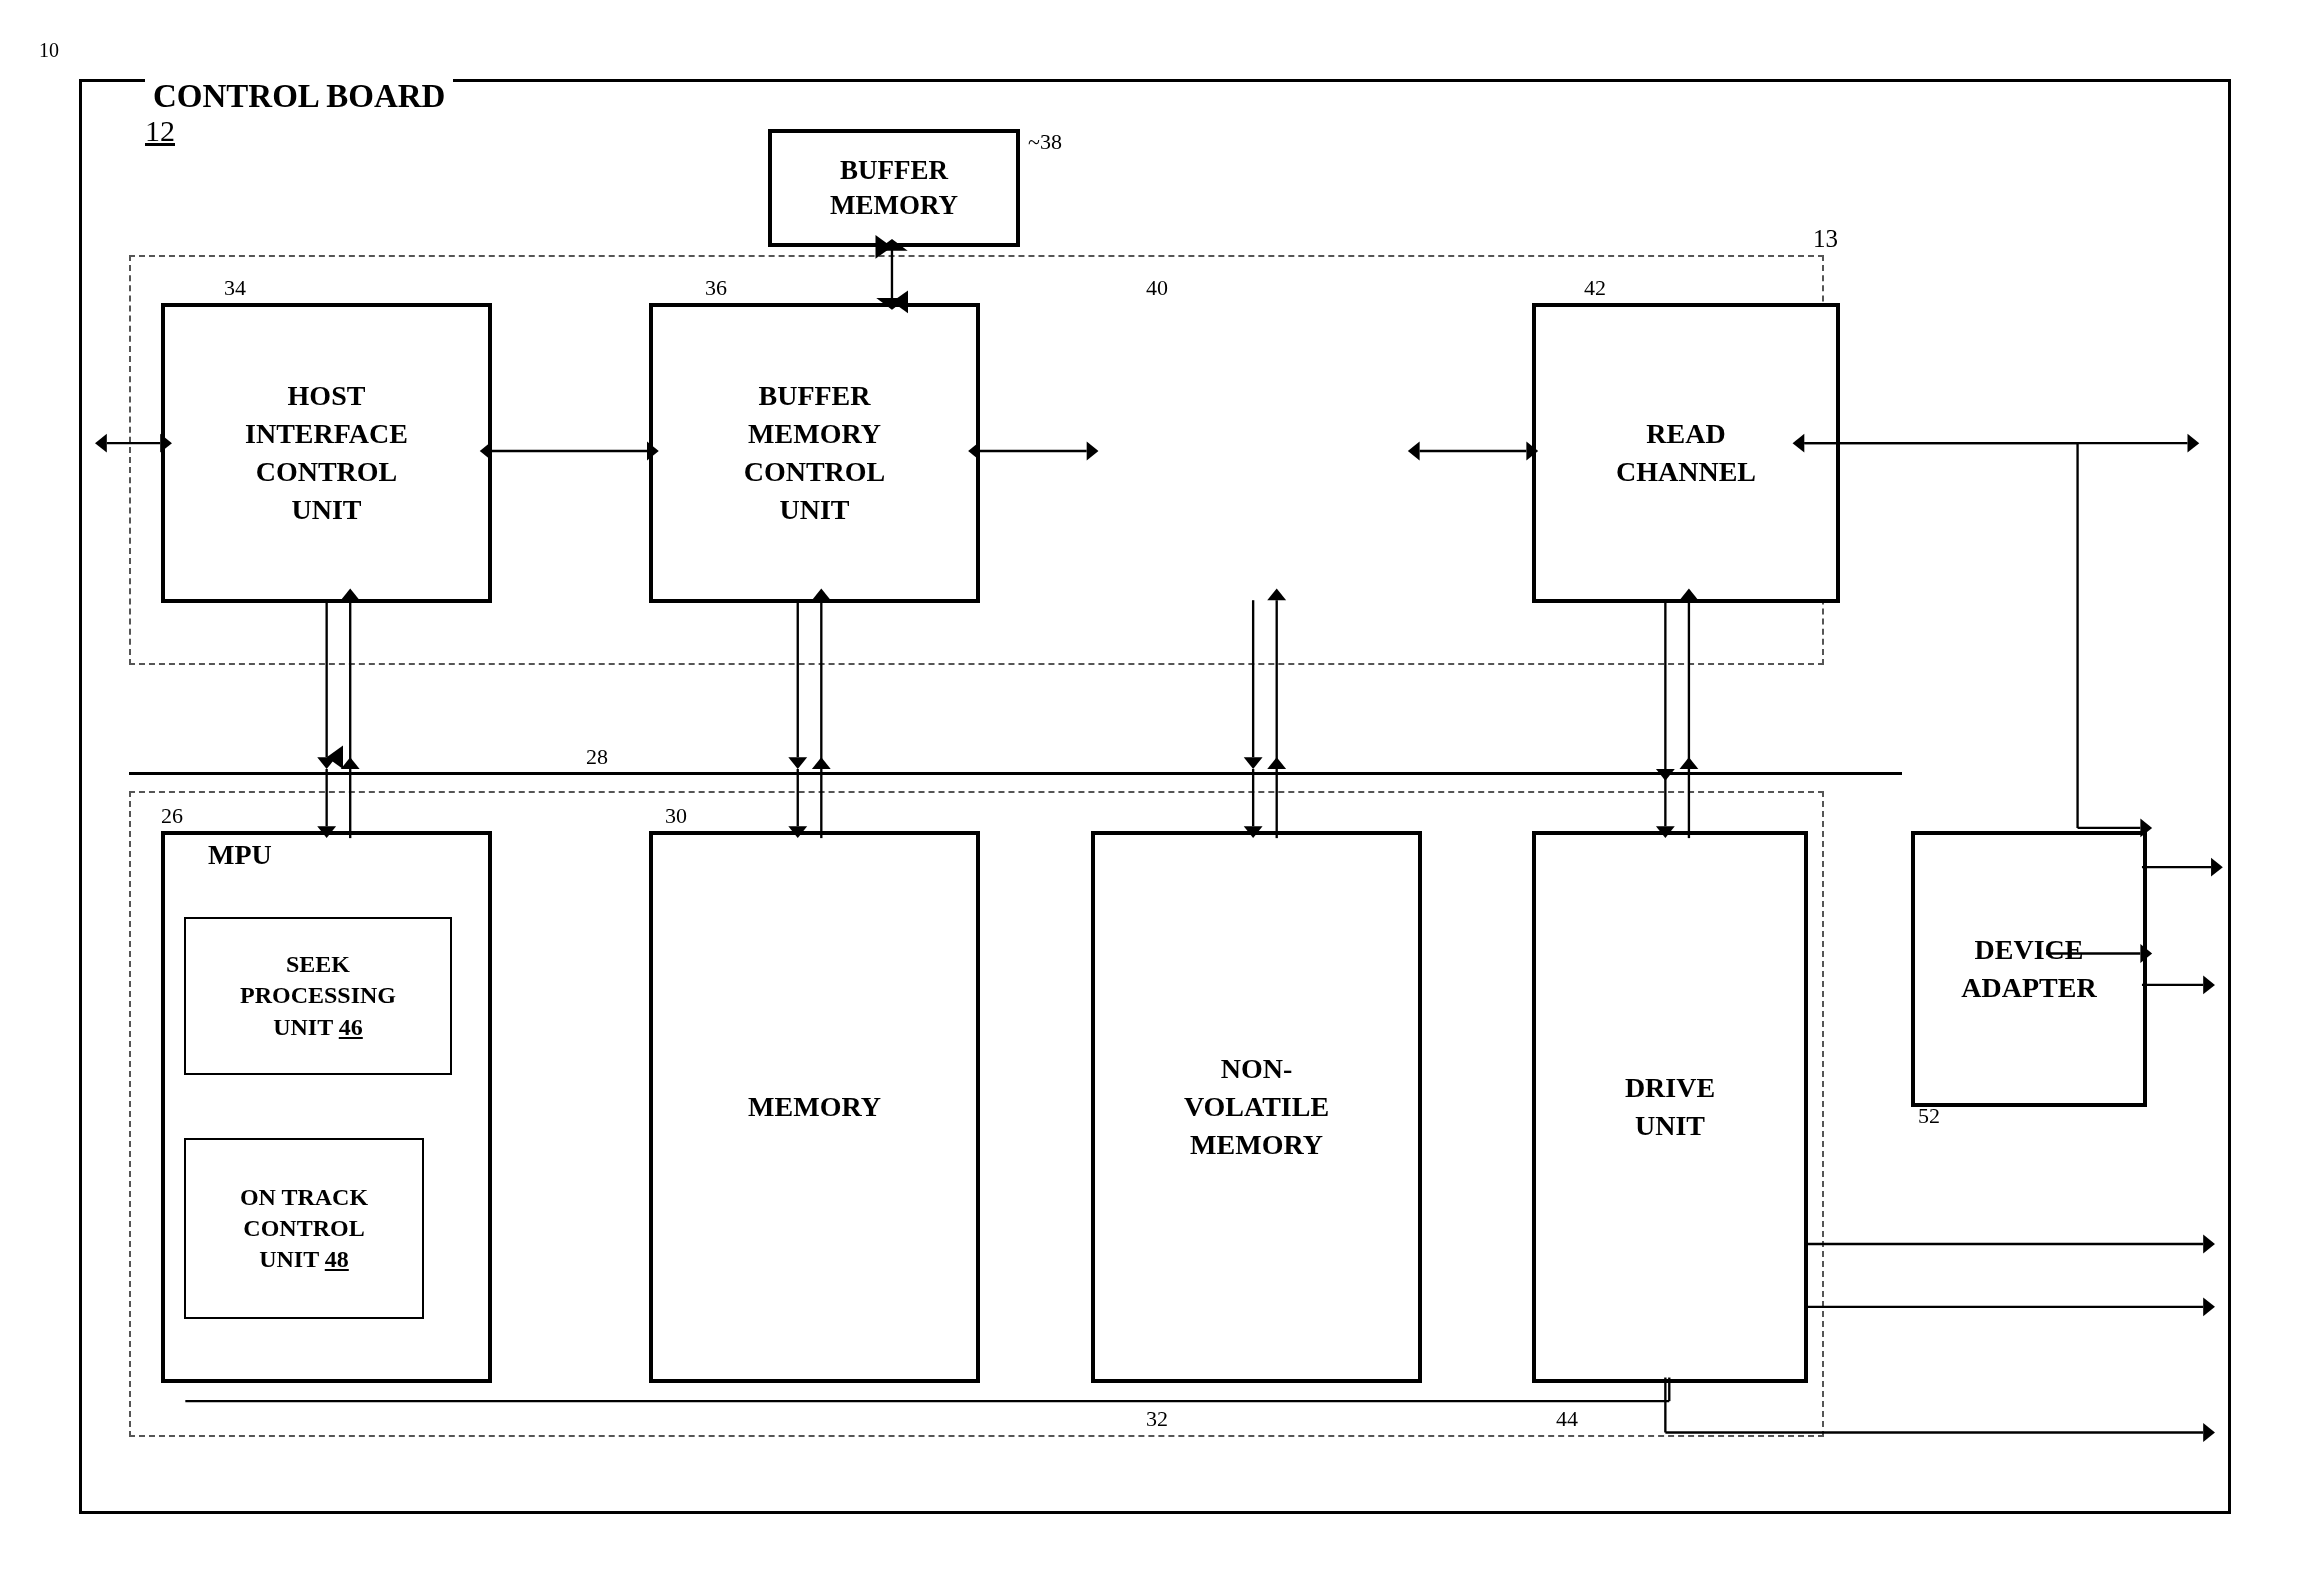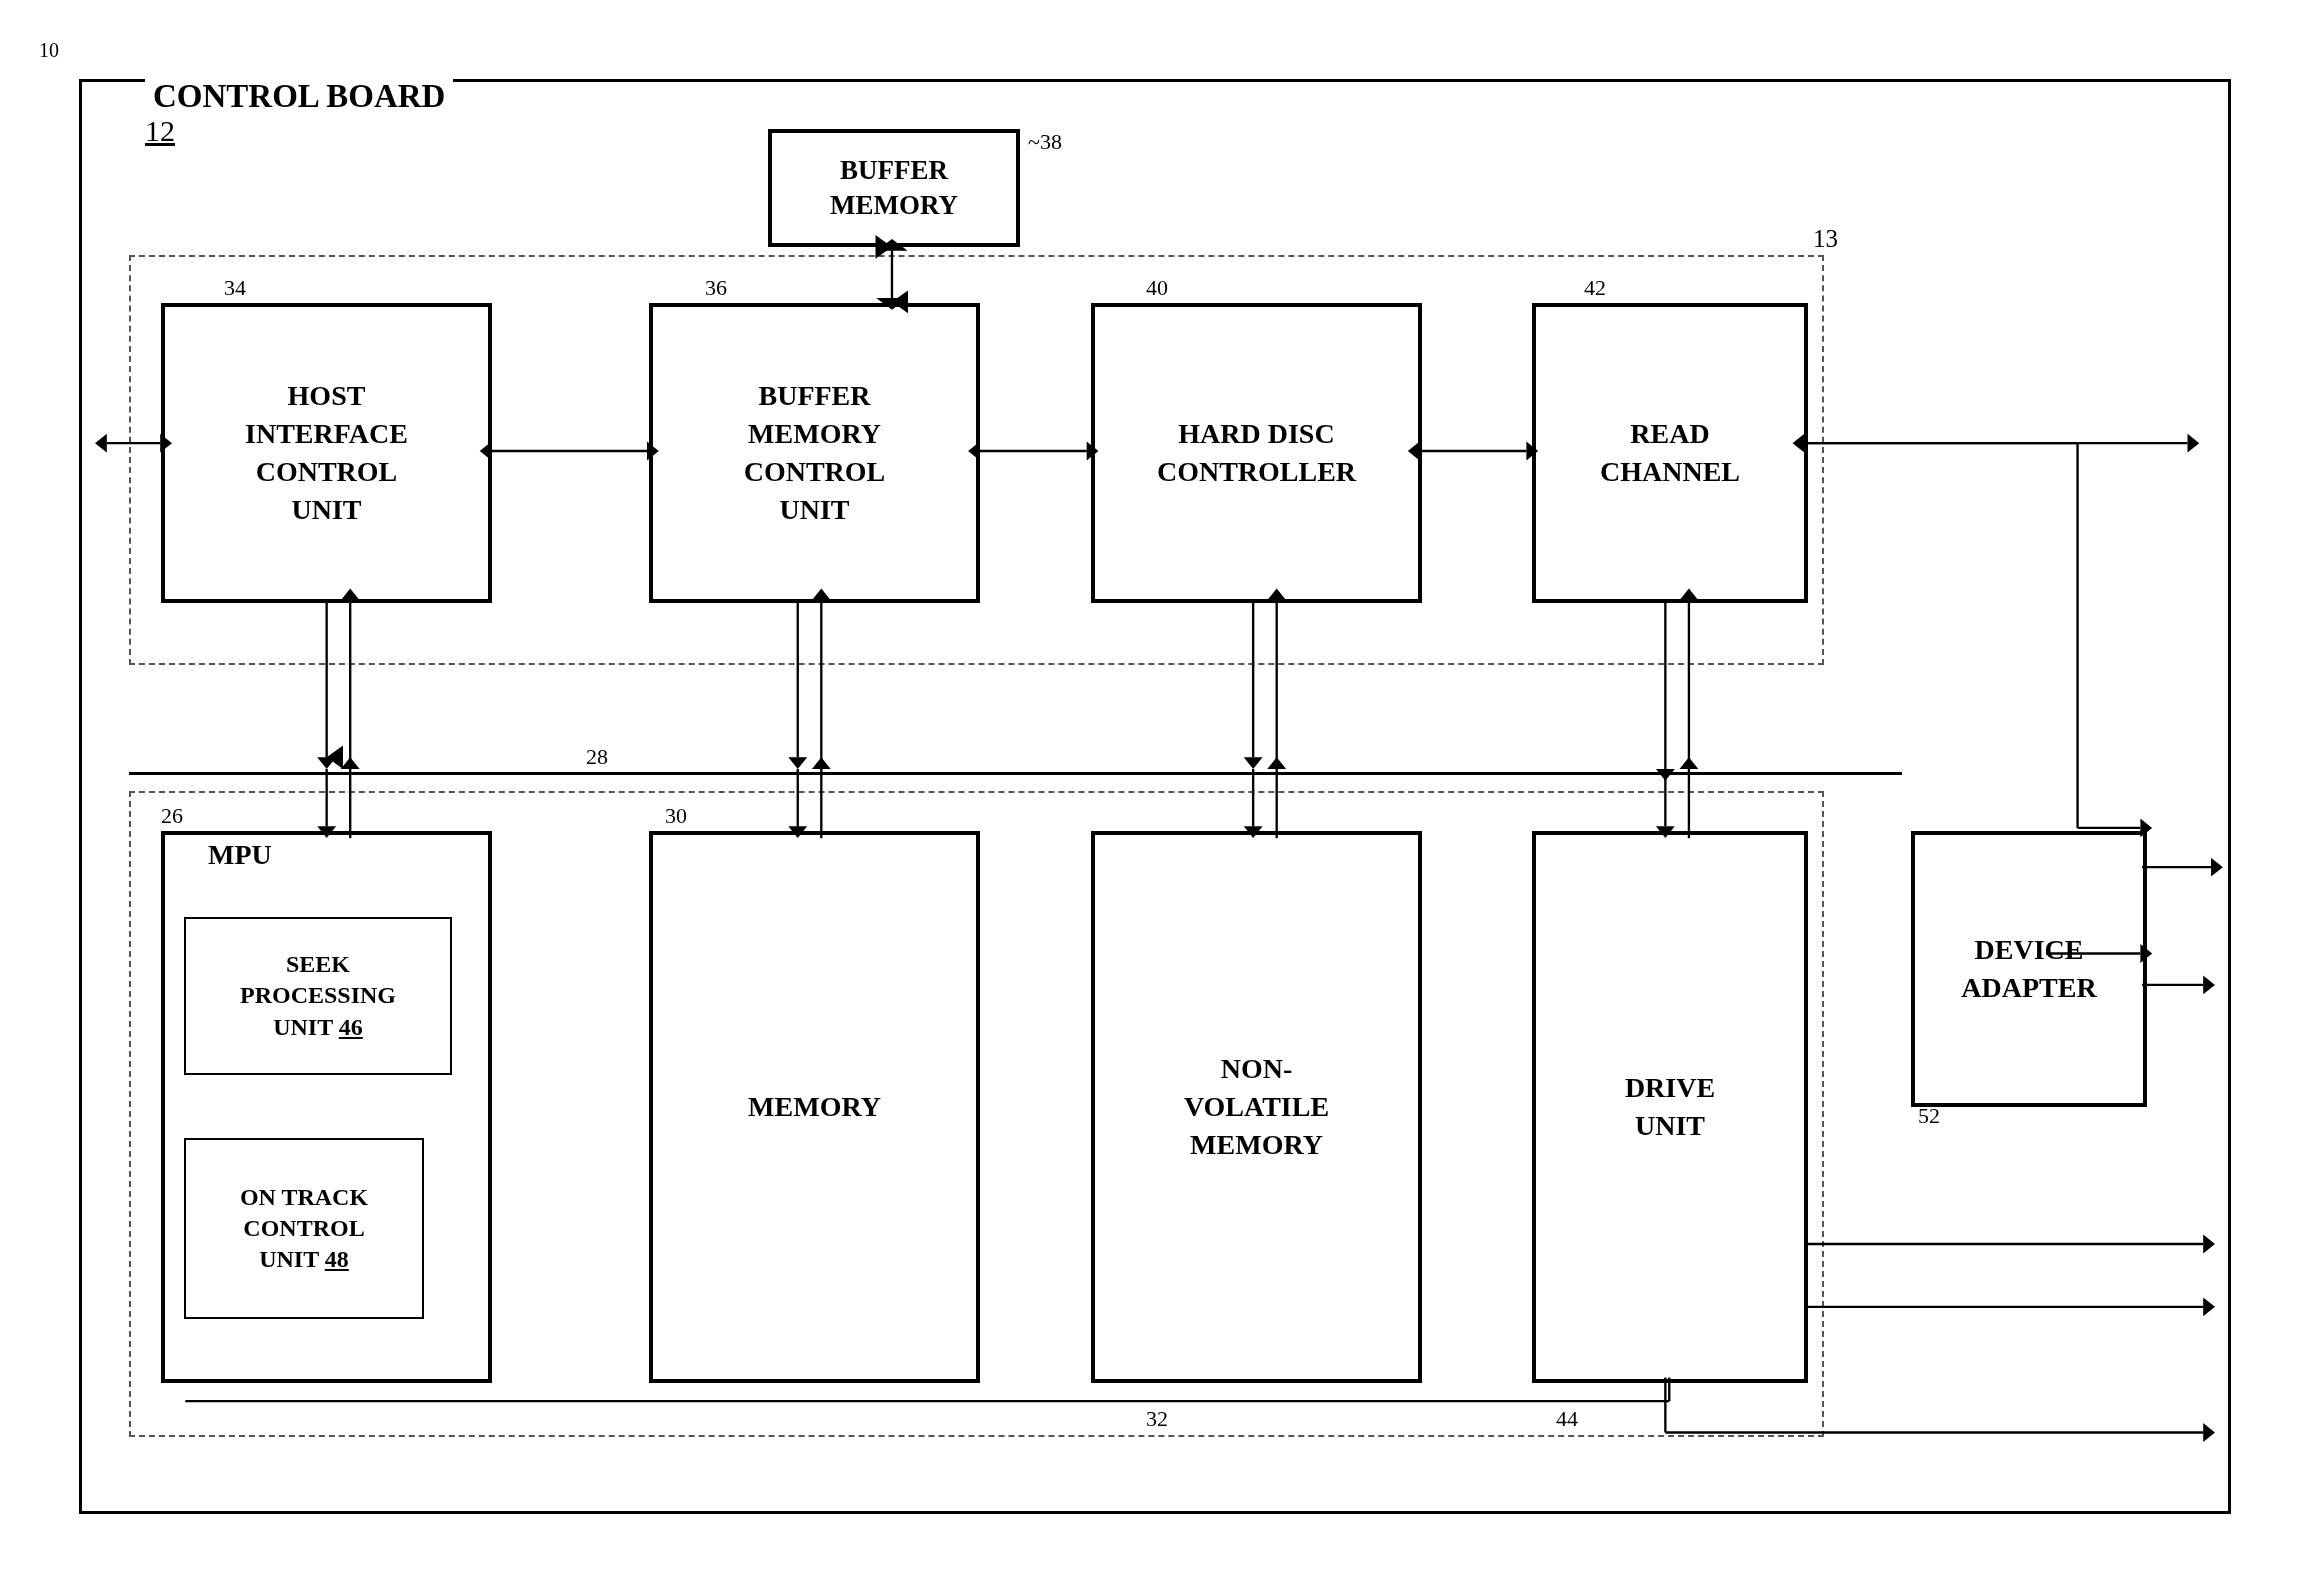--- a/index.html
+++ b/index.html
@@ -134,21 +134,21 @@
       top: 221px;
       left: 1009px;
       width: 331px;
       height: 300px;
     }
 
     
     .block-rc {
       top: 221px;
       left: 1450px;
-      width: 276px;
+      width: 308px;
       height: 300px;
     }
 
     
     .ref-num {
       position: absolute;
       font-size: 22px;
     }
 
     
@@ -295,23 +295,20 @@
     <div class="ref-num" style="top:193px; left:1502px;">42</div>
 
     <div class="func-block block-host">
       <div class="func-block-text">HOST<br>INTERFACE<br>CONTROL<br>UNIT</div>
     </div>
 
     <div class="func-block block-buffer">
       <div class="func-block-text">BUFFER<br>MEMORY<br>CONTROL<br>UNIT</div>
     </div>
 
-    <div class="func-block block-hdc">
-      <div class="func-block-text">HARD DISC<br>CONTROLLER</div>
-    </div>
 
     <div class="func-block block-rc">
       <div class="func-block-text">READ<br>CHANNEL</div>
     </div>
 
     <div class="h-bus-top"></div>
     <div class="ref-num" style="top:662px; left:504px;">28</div>
 
     <div class="lower-dashed"></div>
 

